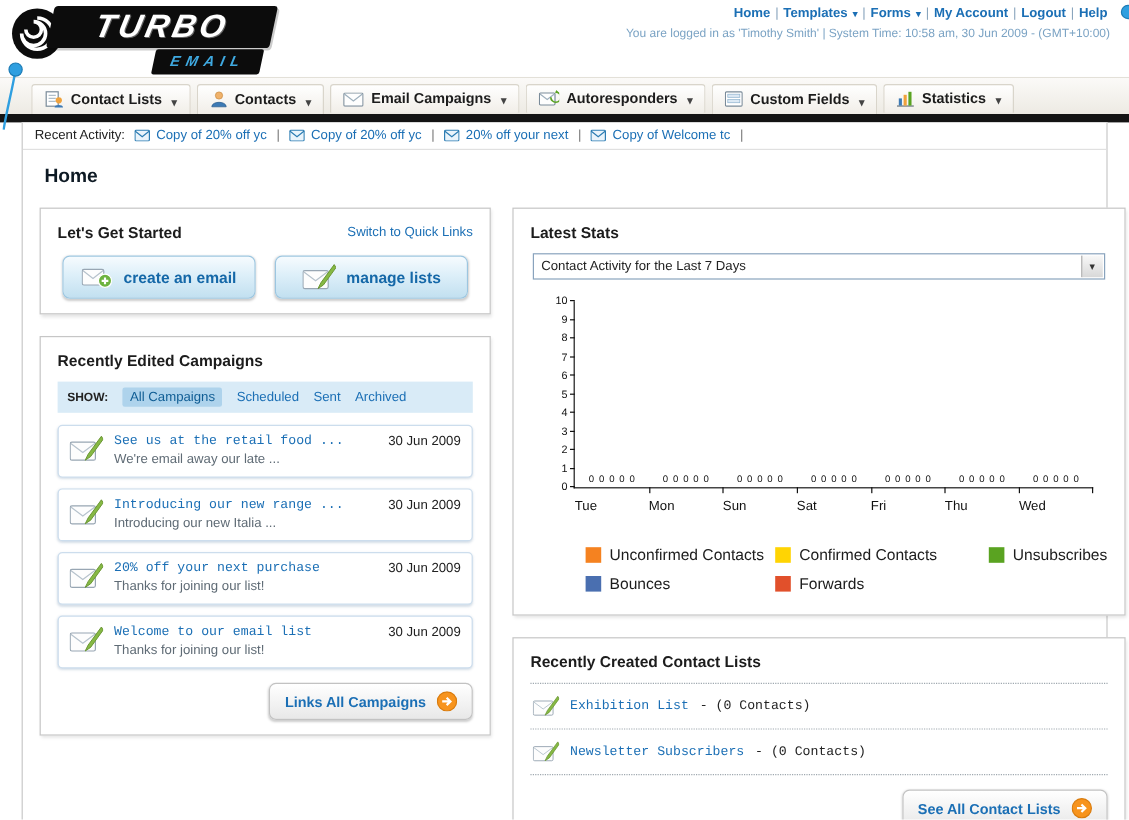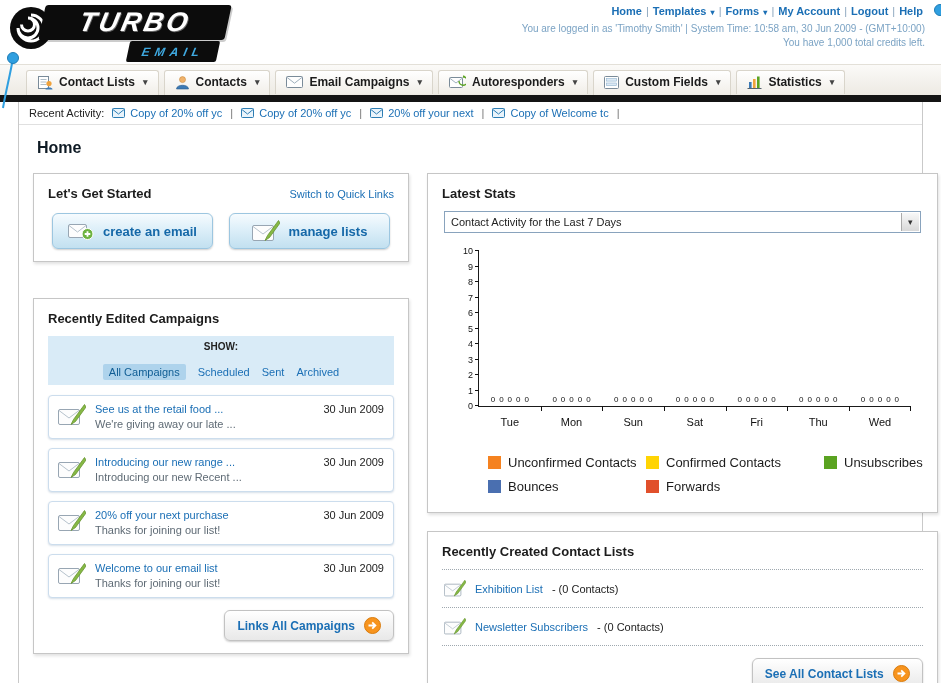--- a/index.html
+++ b/index.html
@@ -31,66 +31,66 @@
   .top-links a { color:#1b6fb5; margin:0 2px; }
   .top-links .sep { color:#8aa5bd; font-weight:normal; margin:0 2px; }
   .caret { font-size:8px; color:#1b6fb5; margin-left:2px; }
   .login-line { margin-top:6px; font-size:10px; color:#7ba3c4; }
   .credits-line { margin-top:3px; font-size:10px; color:#7ba3c4; }
 
   
   .main-nav { display:flex; align-items:center; gap:5px; padding:4px 0 0 26px;
     background:linear-gradient(#fbfaf8,#edeae3); border-top:1px solid #e3e0d8;
     border-bottom:7px solid #141414; height:38px; }
-  .nav-tab { display:flex; align-items:center; gap:6px; padding:4px 10px 5px; font-size:12px; font-weight:bold;
+  .nav-tab { display:flex; align-items:flex-end; gap:6px; padding:4px 10px 5px; font-size:12px; font-weight:bold;
     color:#1c1c1c; background:linear-gradient(#ffffff,#f1eee8); border:1px solid #d9d5cb; border-bottom:none;
     border-radius:3px 3px 0 0; cursor:pointer; white-space:nowrap; }
   .nav-tab .caret { color:#444; font-size:9px; }
   .icon { display:inline-flex; align-items:center; }
 
   
   .content-box { margin:0 18px; border:1px solid #c9c9c9; border-top:none; min-height:552px; background:#fff; }
   .activity-bar { display:flex; align-items:center; padding:5px 10px; border-bottom:1px solid #e0e0e0;
     font-size:11px; gap:8px; }
   .activity-label { color:#222; }
   .activity-items { display:flex; align-items:center; gap:8px; }
   .activity-item { display:inline-flex; align-items:center; gap:5px; color:#1b6fb5; font-size:11px; cursor:pointer; }
   .activity-sep { color:#777; }
 
   .main { padding:8px 14px 24px; }
   .page-title { font-size:16px; font-weight:bold; color:#0e1a24; margin:6px 0 16px 4px; }
   .columns { display:flex; gap:18px; align-items:flex-start; }
-  .left-col { flex:0 0 376px; display:flex; flex-direction:column; gap:36px; }
+  .left-col { flex:0 0 376px; display:flex; flex-direction:column; gap:18px; }
   .right-col { flex:1; display:flex; flex-direction:column; gap:18px; }
 
   .panel { border:1px solid #c6c6c6; background:#fff; padding:12px 14px; box-shadow:1px 2px 3px rgba(0,0,0,0.12); }
   .panel-title { font-size:13px; font-weight:bold; color:#1c1c1c; }
 
   
   .gs-head { display:flex; justify-content:space-between; align-items:center; margin-bottom:12px; }
   .text-link { color:#1b6fb5; font-size:11px; cursor:pointer; }
   .gs-buttons { display:flex; gap:16px; padding:0 4px; }
   .big-btn { flex:1; display:flex; align-items:center; justify-content:center; gap:9px; height:36px;
     border:1px solid #9cc6e0; border-radius:6px;
     background:linear-gradient(#f6fbfe 0%, #ddeff9 45%, #c2e0f0 100%);
     color:#1568a8; font-weight:bold; font-size:13px; font-family:inherit; cursor:pointer;
     box-shadow:0 1px 2px rgba(0,0,0,0.2); }
 
   
   .filter-bar { display:flex; align-items:center; gap:12px; background:#d9ebf7; padding:5px 8px;
-    margin:10px 0; font-size:11px;flex-direction:column; }
+    margin:10px 0; font-size:11px; }
   .show-label { font-size:10px; font-weight:bold; color:#222; }
   .filters { display:flex; align-items:center; gap:12px;justify-content:space-between; }
   .filter-link { color:#1b6fb5; cursor:pointer; }
   .filter-link.active { background:#aed3ec; padding:2px 6px; border-radius:2px; color:#0f5d94; }
   .camp-list { display:flex; flex-direction:column; gap:9px; }
   .camp-item { display:flex; align-items:flex-start; gap:9px; border:1px solid #ccdded; border-radius:4px;
     padding:7px 9px 8px; box-shadow:0 1px 2px rgba(120,150,180,0.3); cursor:pointer; background:#fff; }
   .camp-text { flex:1; min-width:0; }
-  .camp-title { color:#1b6fb5; font-size:11px; display:block; }
+  .camp-title { color:#1b6fb5; font-size:11px; display:block;font-family:Liberation Mono, monospace; }
   .camp-sub { color:#5f6b75; font-size:11px; margin-top:3px; }
   .camp-date { font-size:11px; color:#222; white-space:nowrap; }
   .btn-row { display:flex; justify-content:flex-end; margin-top:12px; }
   .pill-btn { display:inline-flex; align-items:center; gap:9px; border:1px solid #c2c2c2; border-radius:6px;
     background:linear-gradient(#ffffff,#e8e8e8); padding:6px 12px; color:#1b6fb5; font-weight:bold;
     font-size:12px; font-family:inherit; cursor:pointer; box-shadow:0 1px 2px rgba(0,0,0,0.2); }
 
   
   .select-box { position:relative; border:1px solid #89a3bd; height:22px; margin:10px 2px 4px;
     display:flex; align-items:center; font-size:11px; color:#222; padding-left:6px; background:#fff; cursor:pointer; }
@@ -102,28 +102,28 @@
   .plot { position:absolute; left:0; right:0; top:0; bottom:26px;
     border-left:1px solid #1a1a1a; border-bottom:1px solid #1a1a1a; }
   .ytick-label { position:absolute; right:calc(100% + 6px); transform:translateY(50%); font-size:9px;
     color:#111; line-height:1; }
   .ytick-mark { position:absolute; left:-4px; width:4px; height:1px; background:#111; }
   .cat-group { position:absolute; top:0; bottom:0; }
   .zeros { position:absolute; bottom:2px; left:0; right:0; display:flex; justify-content:center; gap:4px;
     font-size:8px; color:#111; }
   .xtick { position:absolute; bottom:-5px; width:1px; height:5px; background:#111; }
   .xtick-end { position:absolute; right:0; bottom:-5px; width:1px; height:5px; background:#111; }
-  .day-label { position:absolute; bottom:-22px; left:0; right:0; text-align:center; font-size:11px; color:#111; }
+  .day-label { position:absolute; bottom:-22px; left:0; right:0; text-align:left; font-size:11px; color:#111; }
   .legend { display:grid; grid-template-columns:158px 178px auto; row-gap:9px; margin:22px 0 6px 46px;
     font-size:13px; color:#1c1c1c; }
   .legend-item { display:flex; align-items:center; gap:7px; }
   .legend-swatch { width:13px; height:13px; display:inline-block; }
 
   
-  .cl-list { margin-top:10px; }
+  .cl-list { margin-top:10px;font-family:Liberation Mono, monospace; }
   .cl-item { display:flex; align-items:center; gap:9px; padding:9px 2px; border-bottom:1px dotted #9fa8af;
     font-size:11px; }
   .cl-item:first-child { border-top:1px dotted #9fa8af; }
   .cl-link { color:#1b6fb5; cursor:pointer; }
   .cl-count { color:#222; }
 </style>
 </head>
 <body>
 
 <div class="header">
@@ -139,21 +139,20 @@
       <span>EMAIL</span>
     </div>
   </a>
   <svg class="blue-swoosh" width="20" height="62" viewBox="0 0 20 62">
     <path d="M11,8 C8,26 4,40 1,58" fill="none" stroke="#2f9fe0" stroke-width="2"></path>
     <circle cx="11" cy="8" r="5.5" fill="#2f9fe0" stroke="#1d7cb6"></circle>
   </svg>
   <div class="top-area-right">
     <nav class="top-links" id="top-links"><a href="#">Home</a><span class="sep">|</span><a href="#">Templates<span class="caret"> ▾</span></a><span class="sep">|</span><a href="#">Forms<span class="caret"> ▾</span></a><span class="sep">|</span><a href="#">My Account</a><span class="sep">|</span><a href="#">Logout</a><span class="sep">|</span><a href="#">Help</a></nav>
     <div class="login-line">You are logged in as 'Timothy Smith' | System Time: 10:58 am, 30 Jun 2009 - (GMT+10:00)</div>
-    <div class="credits-line">You have 1,000 total credits left.</div>
   </div>
   <div class="corner-dot"></div>
 </div>
 
 <nav class="main-nav" id="main-nav">
     <div class="nav-tab">
       <span class="icon">
         <svg width="16" height="15" viewBox="0 0 16 15">
           <rect x="1.5" y="1.5" width="10" height="12" fill="#fff" stroke="#7a8b99"></rect>
           <path d="M3.5,4.5 h6 M3.5,7 h6 M3.5,9.5 h6" stroke="#b0bec9"></path>
@@ -321,35 +320,35 @@
               <div class="camp-item">
                 <span class="icon camp-icon">
                   <svg width="28" height="24" viewBox="0 0 28 24">
                     <rect x="0.5" y="6.5" width="21" height="15" rx="1.5" fill="#fdfdfd" stroke="#98a6b3"></rect>
                     <path d="M1,7.5 L11,15 L21,7.5" fill="none" stroke="#b6c2cc"></path>
                     <path d="M26.5,1.5 L15.5,16.5 L13,21.5 L17.5,18.5 L28,4 Z" fill="#86b944" stroke="#679331" stroke-width="0.8"></path>
                   </svg>
                 </span>
                 <div class="camp-text">
                   <a href="#" class="camp-title">See us at the retail food ...</a>
-                  <div class="camp-sub">We're giving away our late ...</div>
+                  <div class="camp-sub">We're email away our late ...</div>
                 </div>
                 <div class="camp-date">30 Jun 2009</div>
               </div>
               <div class="camp-item">
                 <span class="icon camp-icon">
                   <svg width="28" height="24" viewBox="0 0 28 24">
                     <rect x="0.5" y="6.5" width="21" height="15" rx="1.5" fill="#fdfdfd" stroke="#98a6b3"></rect>
                     <path d="M1,7.5 L11,15 L21,7.5" fill="none" stroke="#b6c2cc"></path>
                     <path d="M26.5,1.5 L15.5,16.5 L13,21.5 L17.5,18.5 L28,4 Z" fill="#86b944" stroke="#679331" stroke-width="0.8"></path>
                   </svg>
                 </span>
                 <div class="camp-text">
                   <a href="#" class="camp-title">Introducing our new range ...</a>
-                  <div class="camp-sub">Introducing our new Recent ...</div>
+                  <div class="camp-sub">Introducing our new Italia ...</div>
                 </div>
                 <div class="camp-date">30 Jun 2009</div>
               </div>
               <div class="camp-item">
                 <span class="icon camp-icon">
                   <svg width="28" height="24" viewBox="0 0 28 24">
                     <rect x="0.5" y="6.5" width="21" height="15" rx="1.5" fill="#fdfdfd" stroke="#98a6b3"></rect>
                     <path d="M1,7.5 L11,15 L21,7.5" fill="none" stroke="#b6c2cc"></path>
                     <path d="M26.5,1.5 L15.5,16.5 L13,21.5 L17.5,18.5 L28,4 Z" fill="#86b944" stroke="#679331" stroke-width="0.8"></path>
                   </svg>

